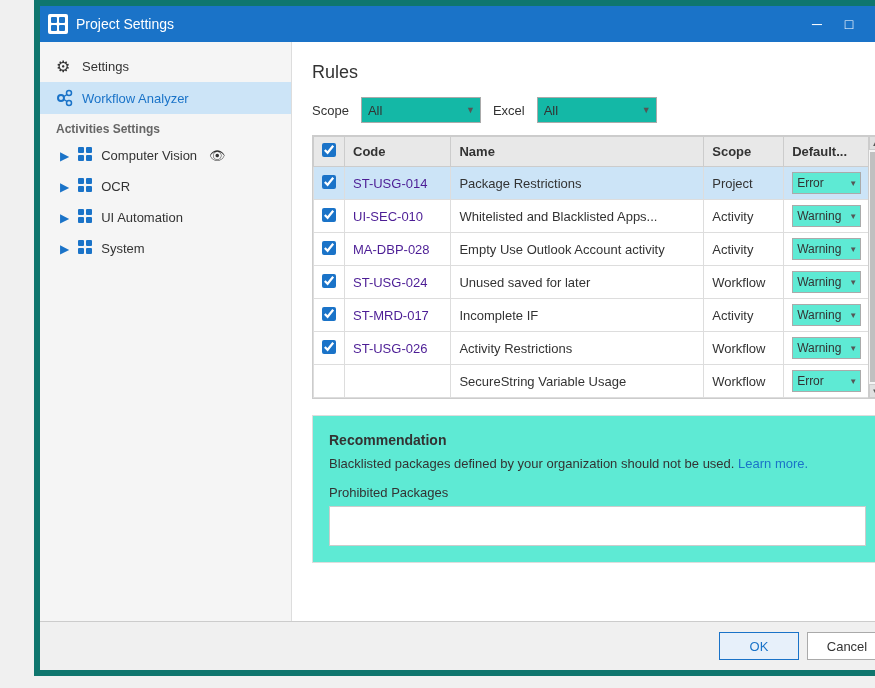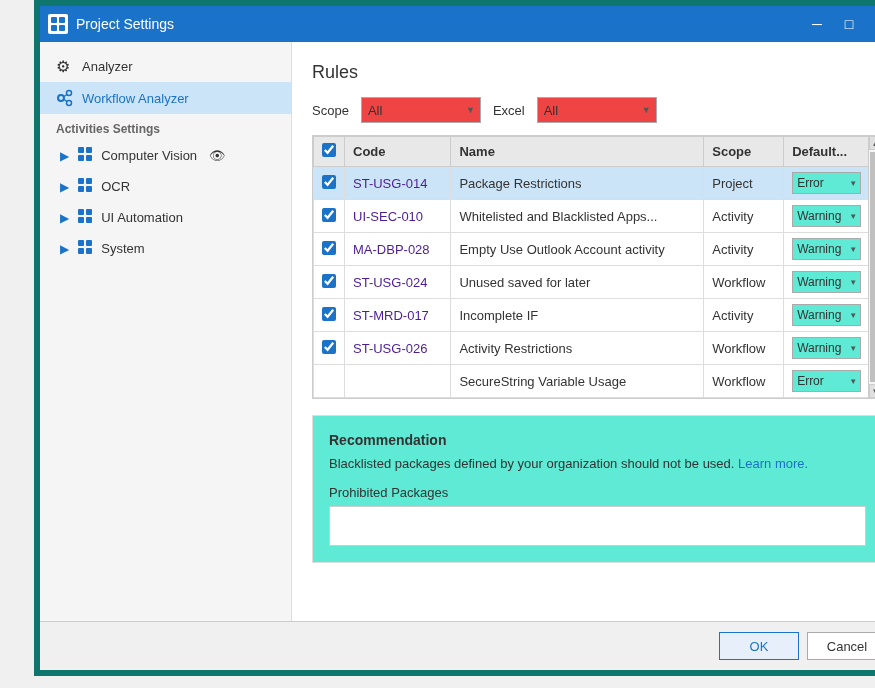--- a/index.html
+++ b/index.html
@@ -23,21 +23,21 @@
     .sidebar-item .icon { width: 18px; height: 18px; flex-shrink: 0; }
     .sidebar-section-label { padding: 8px 16px 4px; font-size: 12px; color: #666; font-weight: 600; }
     .sidebar-sub-item { display: flex; align-items: center; gap: 8px; padding: 6px 16px 6px 20px; cursor: pointer; color: #333; }
     .sidebar-sub-item .arrow { color: #1a73c8; font-size: 12px; }
 
     .main { flex: 1; padding: 20px; background: white; overflow: auto; }
     .main-title { font-size: 18px; font-weight: 400; margin-bottom: 14px; color: #333; }
 
     .filters { display: flex; align-items: center; gap: 12px; margin-bottom: 12px; }
     .filter-label { color: #333; }
-    .filter-select { height: 26px; padding: 0 24px 0 6px; border: 1px solid #aaa; background: #ef4444; font-size: 13px; appearance: none; -webkit-appearance: none; cursor: pointer; color: #333; min-width: 120px; position: relative; }
+    .filter-select { height: 26px; padding: 0 24px 0 6px; border: 1px solid #aaa; background: #14b8a6; font-size: 13px; appearance: none; -webkit-appearance: none; cursor: pointer; color: #333; min-width: 120px; position: relative; }
     .select-wrapper { position: relative; display: inline-block; }
     .select-wrapper::after { content: '▼'; position: absolute; right: 6px; top: 50%; transform: translateY(-50%); font-size: 9px; color: #555; pointer-events: none; }
 
     .rules-table { width: 100%; border-collapse: collapse; font-size: 13px; }
     .rules-table thead tr { background: #e8e8e8; }
     .rules-table th { padding: 6px 8px; text-align: left; font-weight: 600; border: 1px solid #ccc; color: #333; white-space: nowrap; }
     .rules-table th:first-child { width: 28px; text-align: center; }
     .rules-table td { padding: 5px 8px; border: 1px solid #ddd; color: #333; }
     .rules-table td:first-child { text-align: center; width: 28px; }
     .rules-table tbody tr.selected { background: #cce4f7; }
@@ -89,21 +89,21 @@
       <button class="title-bar-btn">□</button>
       <button class="title-bar-btn close">✕</button>
     </div>
   </div>
 
   <div class="body">
 
     <div class="sidebar">
       <div class="sidebar-item">
         <span class="icon gear-icon">⚙</span>
-        <span>Analyzer</span>
+        <span>Settings</span>
       </div>
       <div class="sidebar-item active">
         <span class="icon">
           <svg width="18" height="18" viewBox="0 0 18 18">
             <circle cx="5" cy="9" r="3" fill="none" stroke="#1a73c8" stroke-width="2"></circle>
             <circle cx="13" cy="4" r="2.5" fill="none" stroke="#1a73c8" stroke-width="1.5"></circle>
             <circle cx="13" cy="14" r="2.5" fill="none" stroke="#1a73c8" stroke-width="1.5"></circle>
             <line x1="8" y1="7.5" x2="11" y2="5.5" stroke="#1a73c8" stroke-width="1.5"></line>
             <line x1="8" y1="10.5" x2="11" y2="12.5" stroke="#1a73c8" stroke-width="1.5"></line>
           </svg>

